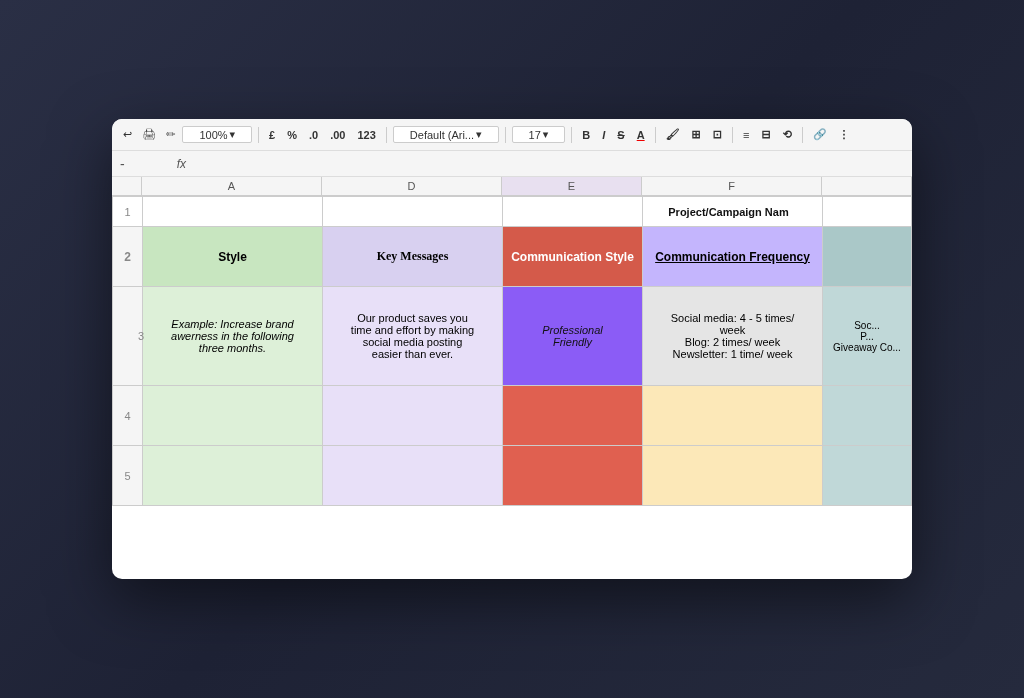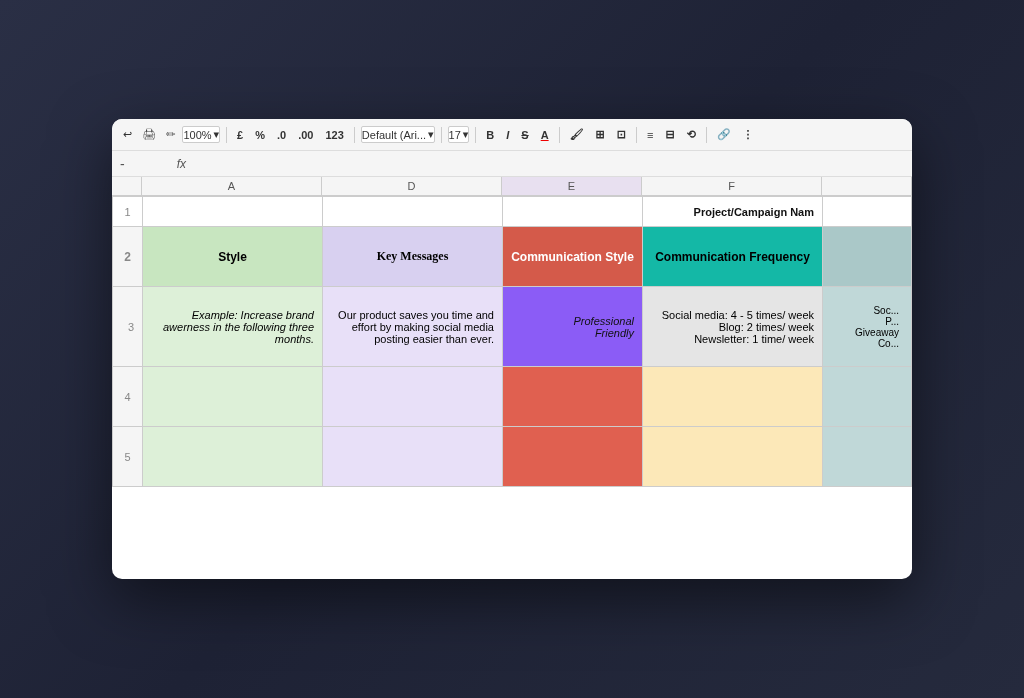--- a/index.html
+++ b/index.html
@@ -52,21 +52,21 @@
       margin: 0 2px;
     }
 
     .toolbar-dropdown {
       display: flex;
       align-items: flex-end;
       gap: 2px;
       font-size: 11px;
       color: #333;
       border: 1px solid #ccc;
-      padding: 1px 0;
+      padding: 1px 16px;
       background: white;
       border-radius: 2px;
       cursor: pointer;
     }
 
     .toolbar-btn {
       font-size: 11px;
       font-weight: bold;
       color: #333;
       padding: 1px 4px;
@@ -159,48 +159,48 @@
       padding: 2px;
     }
 
     
     .title-row td {
       background: #ffffff;
       height: 30px;
     }
 
     .title-cell {
-      text-align: right;
+      text-align: center;
       font-weight: bold;
       font-size: 14px;
       color: #111;
       padding-right: 8px;
     }
 
     
     .header-row td {
       height: 60px;
       text-align: center;
       font-weight: bold;
       font-size: 12px;
       padding: 8px;
     }
 
     .header-goals { background: #c8e6c0; }
     .header-key-messages { background: #d8d0f0; font-family: Liberation Serif, serif; }
     .header-comm-style { background: #d45a4a; color: #ffffff; }
-    .header-comm-freq { background: #14b8a6; }
+    .header-comm-freq { background: #c4b5fd; text-decoration: underline; }
     .header-extra { background: #aac8c8; }
 
     
     .data-row-1 td {
       height: 80px;
-      text-align: right;
-      font-size: 11px;
-      padding: 8px;
+      text-align: center;
+      font-size: 11px;
+      padding: 25px;
     }
 
     .data-goals { background: #ddf0d8; font-style: italic; }
     .data-key-messages { background: #e8e0f8; }
     .data-comm-style { background: #8b5cf6; font-style: italic; color: #111; }
     .data-comm-freq { background: #e5e5e5; }
     .data-extra { background: #c0d8d8; overflow: hidden; }
 
     
     .empty-row td {
@@ -300,21 +300,21 @@
       <tr class="data-row-1">
         <td class="row-number">3</td>
         <td class="data-goals">Example: Increase brand awerness in the following three months.</td>
         <td class="data-key-messages">Our product saves you time and effort by making social media posting easier than ever.</td>
         <td class="data-comm-style">
           <span>Professional<br>Friendly</span>
         </td>
         <td class="data-comm-freq">
           <span>Social media: 4 - 5 times/ week<br>Blog: 2 times/ week<br>Newsletter: 1 time/ week</span>
         </td>
-        <td class="data-extra" style="font-size:10px; padding:12px; text-align:right;">
+        <td class="data-extra" style="font-size:10px; padding:4px; text-align:center;">
           <span>Soc...<br>P...<br>Giveaway Co...</span>
         </td>
       </tr>
 
       <tr class="empty-row">
         <td class="row-number">4</td>
         <td class="empty-goals"></td>
         <td class="empty-key"></td>
         <td class="empty-style"></td>
         <td class="empty-freq"></td>

